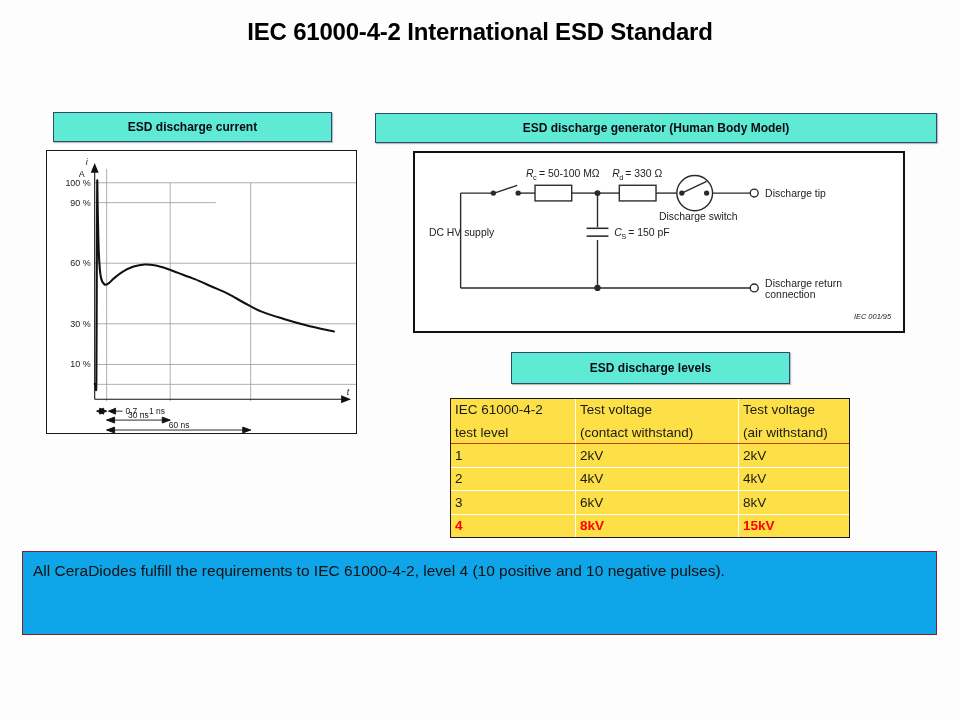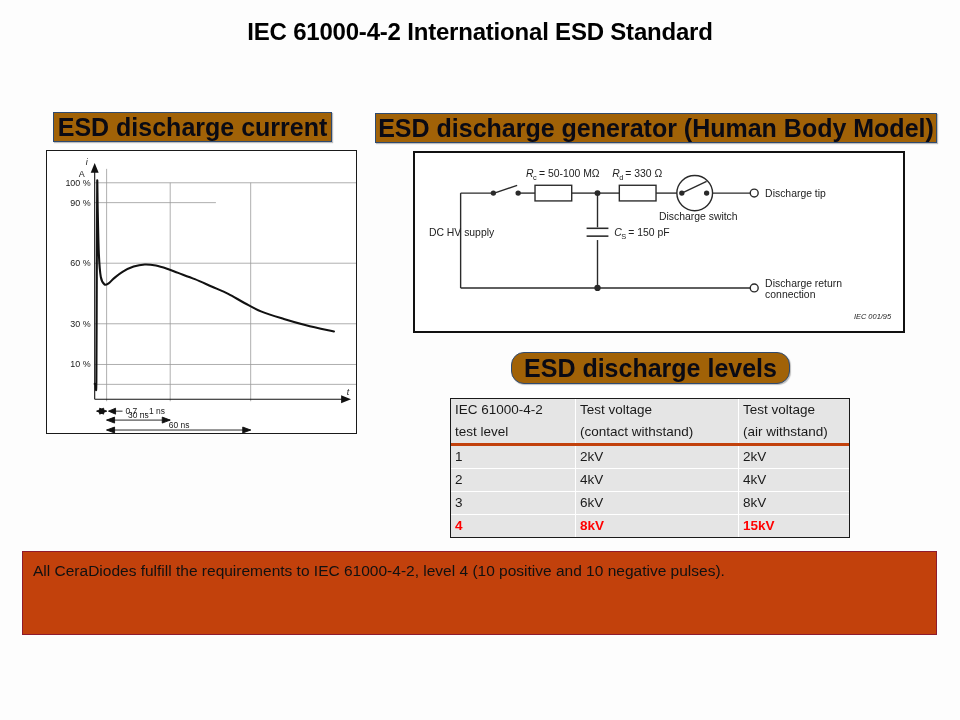--- a/index.html
+++ b/index.html
@@ -19,33 +19,33 @@
     position:absolute;left:0;top:18px;width:960px;
     text-align:center;
     font-size:24px;font-weight:bold;
     letter-spacing:-0.2px;
     color:#000;
   }
 
   
   .blue-bar{
     position:absolute;
-    background:#a16207;
+    background:#5eead4;
     border:1px solid #2e4a70;
     color:#0a0a14;
     font-weight:bold;
-    font-size:25px;
+    font-size:12px;
     display:flex;align-items:center;justify-content:center;
     box-sizing:border-box;
     box-shadow:1px 1px 1px rgba(0,0,0,.25);
     white-space:nowrap;
   }
   #hdr-current{left:53px;top:112px;width:279px;height:30px;}
   #hdr-generator{left:375px;top:113px;width:562px;height:30px;}
-  #hdr-levels{left:511px;top:352px;width:279px;height:32px;border-radius:13px;}
+  #hdr-levels{left:511px;top:352px;width:279px;height:32px;}
 
   
   #chart-panel{
     position:absolute;left:46px;top:150px;width:311px;height:284px;
     background:#fff;border:1px solid #1a1a1a;box-sizing:border-box;
   }
   #chart-svg{display:block;width:100%;height:100%;}
 
   
   #circuit-panel{
@@ -59,41 +59,41 @@
     position:absolute;left:450px;top:398px;width:400px;height:140px;
     border:1px solid #1a1a1a;
     box-sizing:border-box;
     background:#bfbfbf;
   }
   #levels-table table{
     border-collapse:collapse;width:100%;height:100%;
     table-layout:fixed;
   }
   #levels-table td{
-    background:#e5e5e5;
+    background:#fde047;
     color:#1a1a1a;
     font-size:13.5px;
     padding:1px 4px;
     vertical-align:middle;
     border-right:1px solid #ffffff;
     border-bottom:1px solid #ffffff;
     line-height:1.15;
   }
   #levels-table td:last-child{border-right:none;}
   #levels-table tr:last-child td{border-bottom:none;}
   #levels-table .hdr td{border-bottom:none;}
-  #levels-table .hdr2 td{border-bottom:3px solid #c2410c;}
+  #levels-table .hdr2 td{border-bottom:1px solid #c2410c;}
   #levels-table .lvl-highlight td{color:#ff0000;font-weight:bold;}
   .col-a{width:116px;}
   .col-b{width:154px;}
 
   
   #note-box{
     position:absolute;left:22px;top:551px;width:915px;height:84px;
-    background:#c2410c;
+    background:#0ea5e9;
     border:1px solid #8e1b2e;
     box-sizing:border-box;
     padding:9px 10px 0 10px;
   }
   #note-box p{
     margin:0 0 6px 0;
     font-size:15.5px;
     line-height:1.25;
     color:#111;
   }

